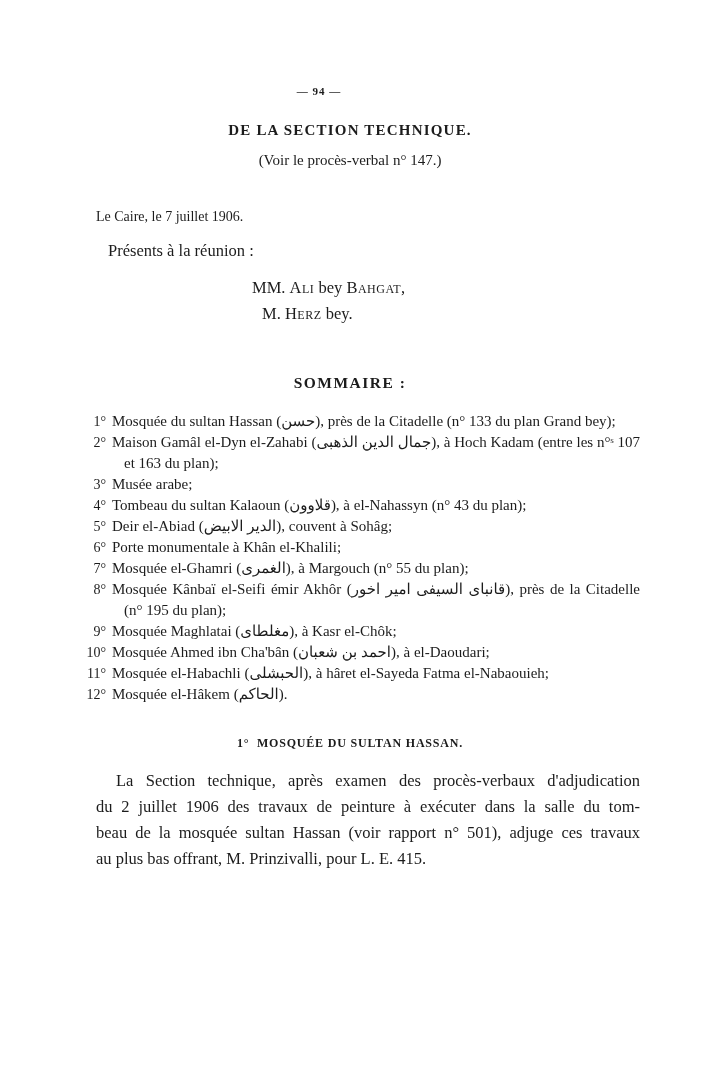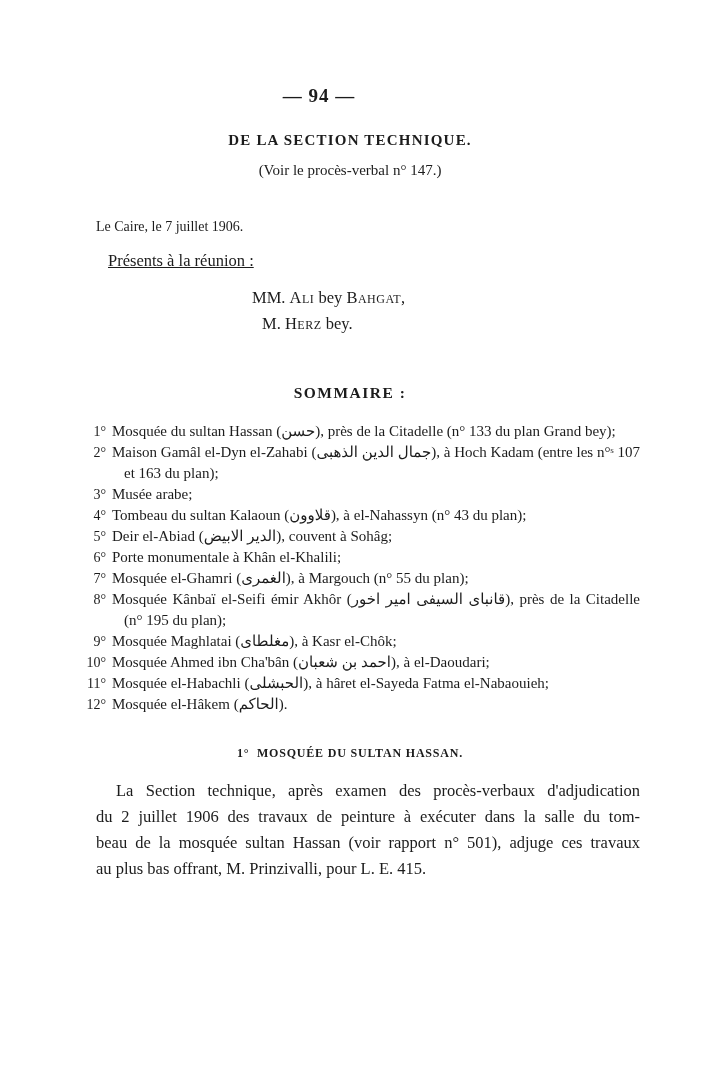--- a/index.html
+++ b/index.html
@@ -8,40 +8,40 @@
     background:#ffffff;
     font-family:"Liberation Serif","DejaVu Serif",serif;
     color:#1c1c1c;
     overflow:hidden;
   }
   .page{width:720px;height:1078px;position:relative;}
   .content{margin:0 80px 0 96px;width:544px;}
 
   .pagenum{
     margin-top:85px;text-align:center;position:relative;left:-49px;
-    font-size:19px;font-weight:700;letter-spacing:1px;
+    font-size:11px;font-weight:700;letter-spacing:1px;
   }
   .title{
     margin:66px 0 0 0;text-align:center;position:relative;left:-18px;
     font-size:19px;font-weight:700;letter-spacing:2.5px;
   }
   .title sup{font-size:11px;letter-spacing:0;vertical-align:6px;}
   .subtitle{
     margin:25px 0 0 0;text-align:center;position:relative;left:-18px;
     font-size:15px;font-weight:700;letter-spacing:1.2px;
   }
   .reference{
     margin:13px 0 0 0;text-align:center;position:relative;left:-18px;
     font-size:15px;
   }
   .dateline{
     margin:40px 0 0 0;text-align:left;font-size:14px;
   }
   .presents{
-    margin:16px 0 0 12px;font-size:16.5px;text-decoration:underline;
+    margin:16px 0 0 12px;font-size:16.5px;
   }
   .attendees{
     margin:14px 0 0 156px;font-size:16.5px;line-height:26px;
   }
   .attendee-line2{margin-left:10px;}
   .sc{font-variant:small-caps;letter-spacing:.5px;margin-top:40px;}
 
   .sommaire-heading{
     margin:47px 0 0 0;text-align:center;position:relative;left:-18px;
     font-size:15.5px;font-weight:700;letter-spacing:1.5px;

